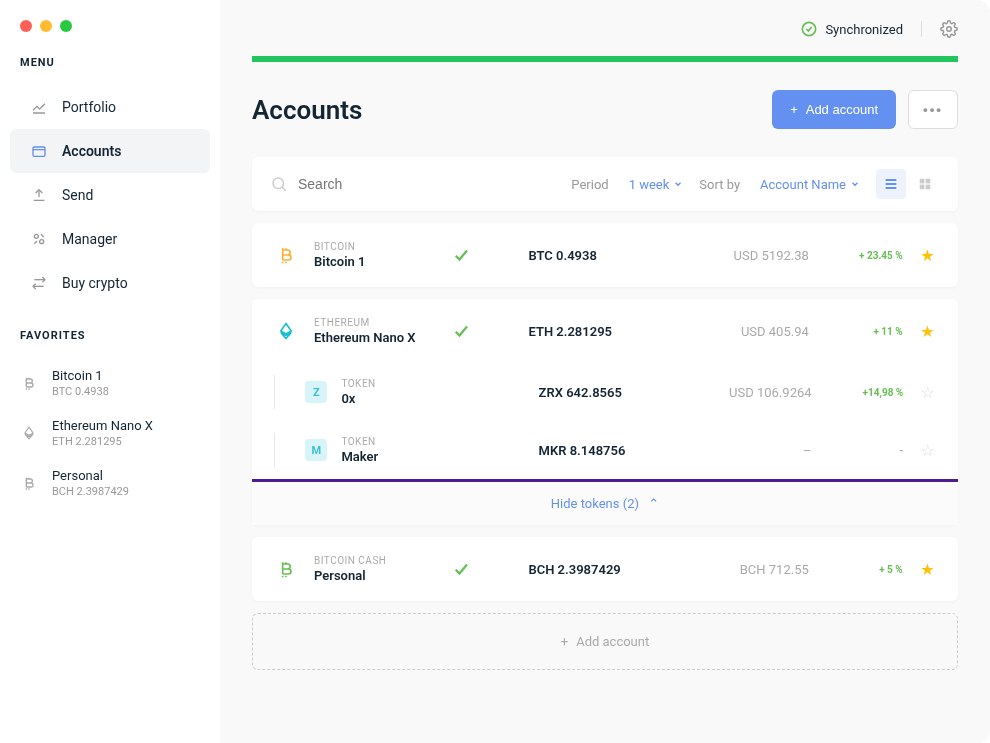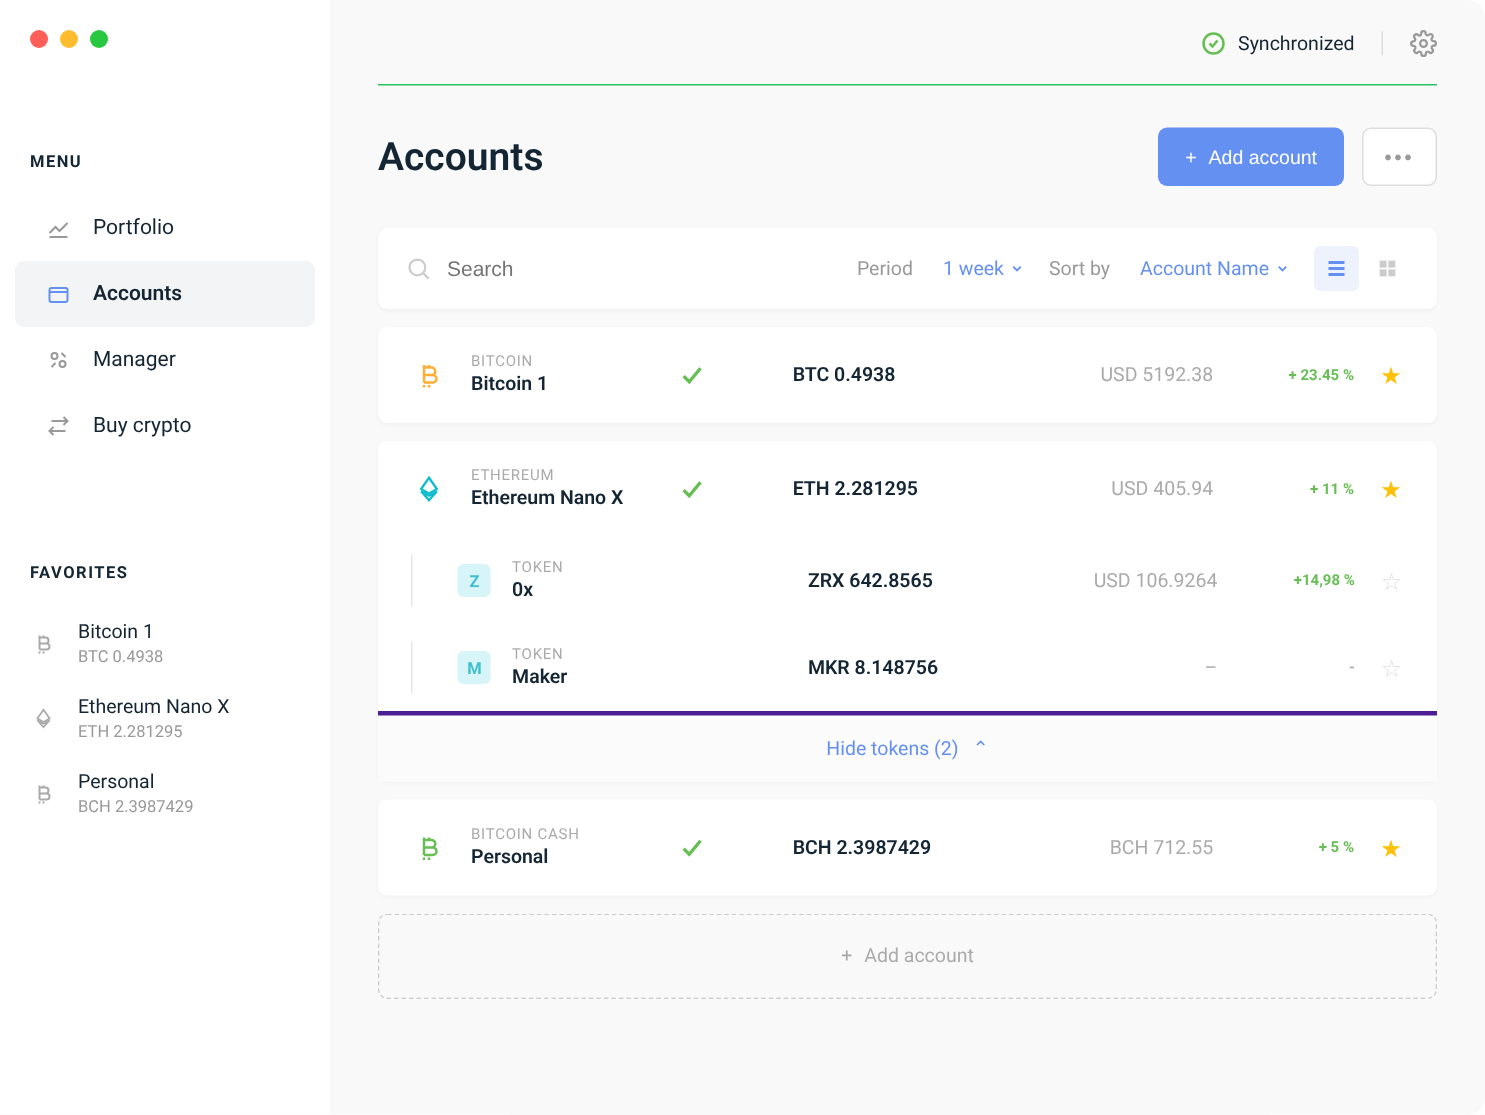--- a/index.html
+++ b/index.html
@@ -4,34 +4,34 @@
 <style>
 * { margin: 0; padding: 0; box-sizing: border-box; }
 body { font-family: -apple-system, BlinkMacSystemFont, 'Segoe UI', Roboto, sans-serif; background: #fff; width: 990px; height: 743px; overflow: hidden; border-radius: 12px; }
 .app { display: flex; height: 100%; }
 .sidebar { width: 220px; background: #fff; display: flex; flex-direction: column; padding-top: 20px; }
 .traffic-lights { display: flex; gap: 8px; padding: 0 20px 24px; }
 .light { width: 12px; height: 12px; border-radius: 50%; }
 .light.red { background: #ff5f57; }
 .light.yellow { background: #febc2e; }
 .light.green { background: #28c840; }
-.section-label { font-size: 11px; font-weight: 700; letter-spacing: 1px; color: #142533; padding: 0 20px 16px; margin-top: 45px; }
+.section-label { font-size: 11px; font-weight: 700; letter-spacing: 1px; color: #142533; padding: 0 20px 16px; }
 .nav-item { display: flex; align-items: center; gap: 14px; padding: 13px 20px; font-size: 14px; color: #142533; cursor: pointer; border-radius: 6px; margin: 0 10px; }
 .nav-item.active { background: #f3f4f6; font-weight: 600; }
 .nav-item.active .nav-icon { color: #6490f1; }
 .nav-icon { width: 18px; height: 18px; color: #999; display: flex; align-items: center; justify-content: center; }
 .favorites-section { margin-top: 24px; }
 .fav-item { display: flex; align-items: center; gap: 14px; padding: 10px 20px; cursor: pointer; }
 .fav-icon { width: 18px; height: 18px; color: #aaa; display: flex; align-items: center; justify-content: center; }
 .fav-text { display: flex; flex-direction: column; }
 .fav-name { font-size: 13px; color: #142533; }
 .fav-balance { font-size: 11px; color: #999; margin-top: 2px; }
 
 .main { flex: 1; background: #f9f9f9; padding: 0 32px 32px; overflow-y: auto; }
-.topbar { display: flex; justify-content: flex-end; align-items: center; gap: 18px; padding: 20px 0 18px; border-bottom: 1px solid #22c55e; }
+.topbar { display: flex; justify-content: flex-end; align-items: center; gap: 18px; padding: 20px 0 18px; border-bottom: 6px solid #22c55e; }
 .sync-status { display: flex; align-items: center; gap: 8px; font-size: 13px; color: #142533; }
 .sync-icon { color: #66be54; width: 16px; height: 16px; }
 .divider-v { width: 1px; height: 16px; background: #ddd; }
 .settings-icon { color: #999; cursor: pointer; }
 
 .page-header { display: flex; justify-content: space-between; align-items: center; padding: 28px 0; }
 .page-title { font-size: 26px; font-weight: 600; color: #142533; }
 .header-actions { display: flex; gap: 12px; }
 .btn-primary { background: #6490f1; color: #fff; border: none; padding: 12px 18px; font-size: 13px; border-radius: 6px; display: flex; align-items: center; gap: 8px; cursor: pointer; font-weight: 500; }
 .btn-more { background: #fff; border: 1px solid #ddd; padding: 10px 14px; border-radius: 6px; color: #999; cursor: pointer; letter-spacing: 2px; font-weight: 700; }
@@ -96,20 +96,30 @@
     <div class="nav-item active">
       <span class="nav-icon">
         <svg width="16" height="16" viewBox="0 0 24 24" fill="none" stroke="currentColor" stroke-width="2">
             <rect x="3" y="6" width="18" height="14" rx="2"></rect>
             <path d="M3 10h18"></path>
           </svg>
       </span>
       <span>Accounts</span>
     </div>
 
+    <div class="nav-item">
+      <span class="nav-icon">
+        <svg width="16" height="16" viewBox="0 0 24 24" fill="none" stroke="currentColor" stroke-width="2">
+            <path d="M12 15V4"></path>
+            <polyline points="7,9 12,4 17,9"></polyline>
+            <line x1="4" y1="20" x2="20" y2="20"></line>
+          </svg>
+      </span>
+      <span>Send</span>
+    </div>
 
 
     <div class="nav-item">
       <span class="nav-icon">
         <svg width="16" height="16" viewBox="0 0 24 24" fill="none" stroke="currentColor" stroke-width="2">
             <circle cx="8" cy="8" r="3"></circle>
             <circle cx="16" cy="16" r="3"></circle>
             <path d="M5 19l4-4M15 5l4 4"></path>
           </svg>
       </span>

